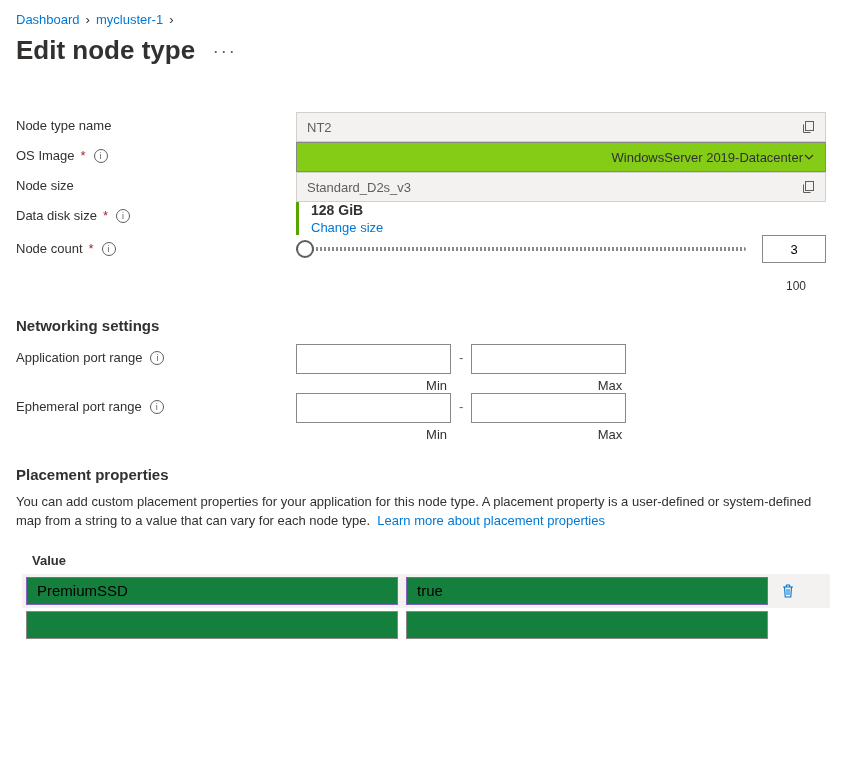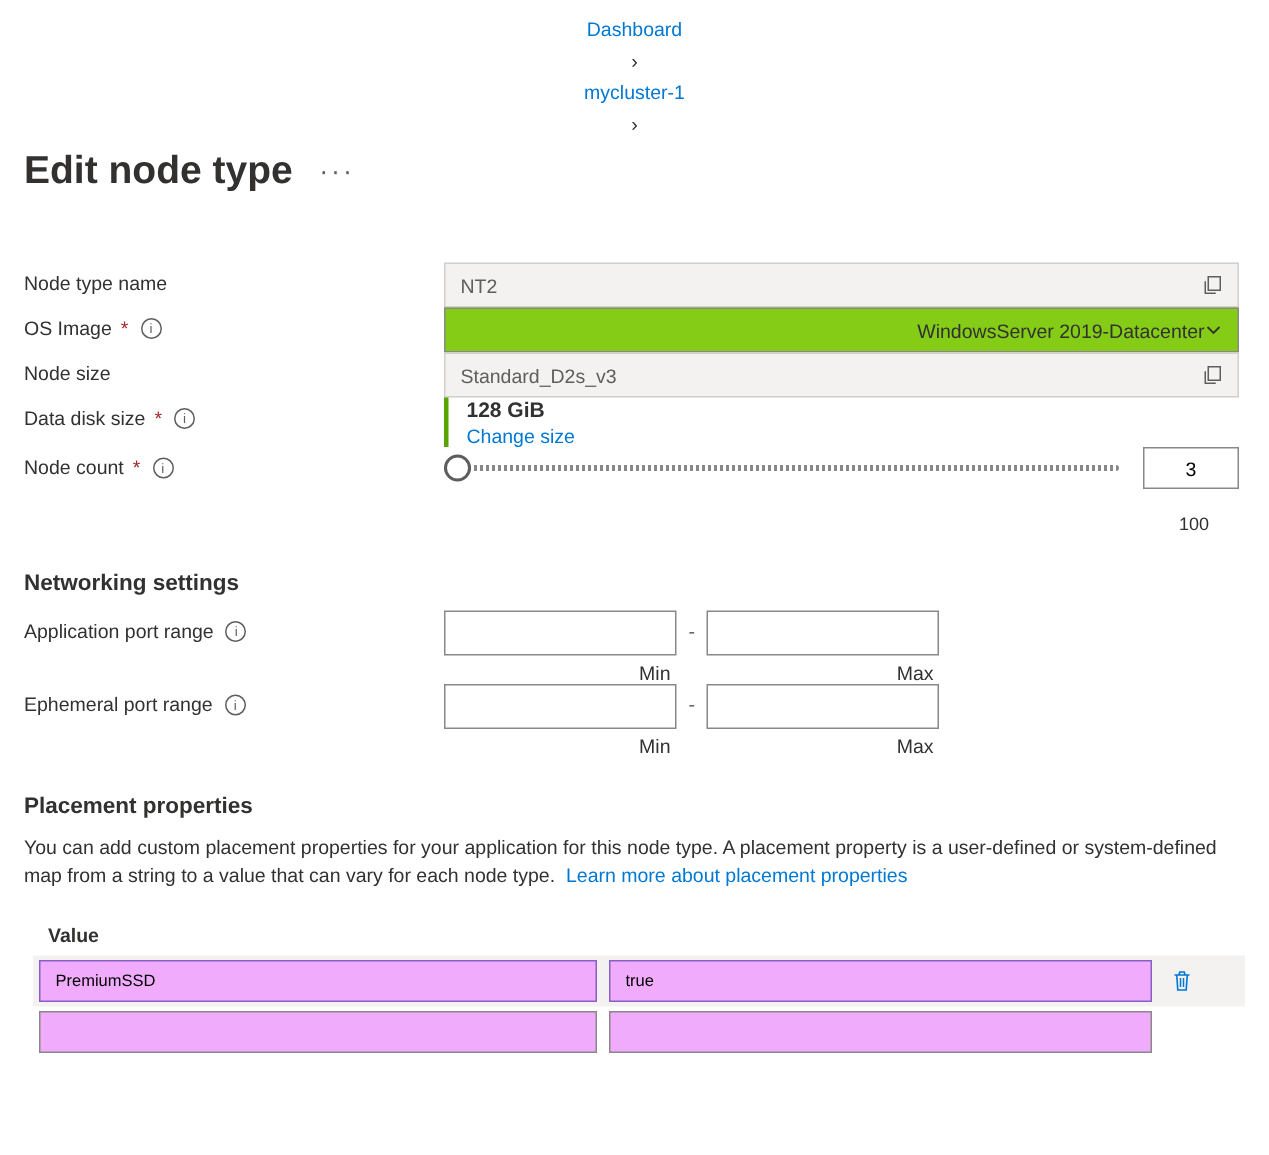--- a/index.html
+++ b/index.html
@@ -5,21 +5,21 @@
     * { box-sizing: border-box; margin: 0; padding: 0; }
     body {
       font-family: "Segoe UI", -apple-system, sans-serif;
       font-size: 13px;
       color: #323130;
       background: #fff;
       padding: 12px 16px;
       width: 846px;
     }
     a { color: #0078d4; text-decoration: none; }
-    .breadcrumb { font-size: 13px; margin-bottom: 8px; display: flex; align-items: center; gap: 6px; flex-direction: column; }
+    .breadcrumb { font-size: 13px; margin-bottom: 8px; display: flex; gap: 6px; }
     .breadcrumb .chev { color: #323130; }
     h1 { font-size: 26px; font-weight: 600; margin-bottom: 28px; display: inline-block; }
     .page-actions { display: inline-block; margin-left: 14px; color: #605e5c; font-size: 18px; letter-spacing: 2px; vertical-align: 2px; }
 
     .form-row {
       display: flex;
       align-items: flex-start;
     }
     .form-label {
       width: 280px;
@@ -124,22 +124,22 @@
     .props-table { margin-left: 6px; }
     .props-header { display: flex; padding: 6px 10px; }
     .props-header .col-name { width: 378px; font-weight: 600; }
     .props-header .col-value { width: 370px; font-weight: 600; }
     .props-row { display: flex; align-items: center; padding: 3px 4px; gap: 8px; }
     .props-row.active { background: #f3f2f1; }
     .props-row input {
       height: 28px;
       border: 1px solid #8a8886;
       padding: 0 10px;
-      font-size: 11px;
-      background: #f0abfc;
+      font-size: 15px;
+      background: #15803d;
     }
     .props-row.active input { border: 1px solid #8661c5; }
     .props-row .col-name input { width: 372px; }
     .props-row .col-value input { width: 362px; }
     .trash { color: #0078d4; padding: 0 4px; }
 
     svg { display: block; }
   </style>
 </head>
 <body>

